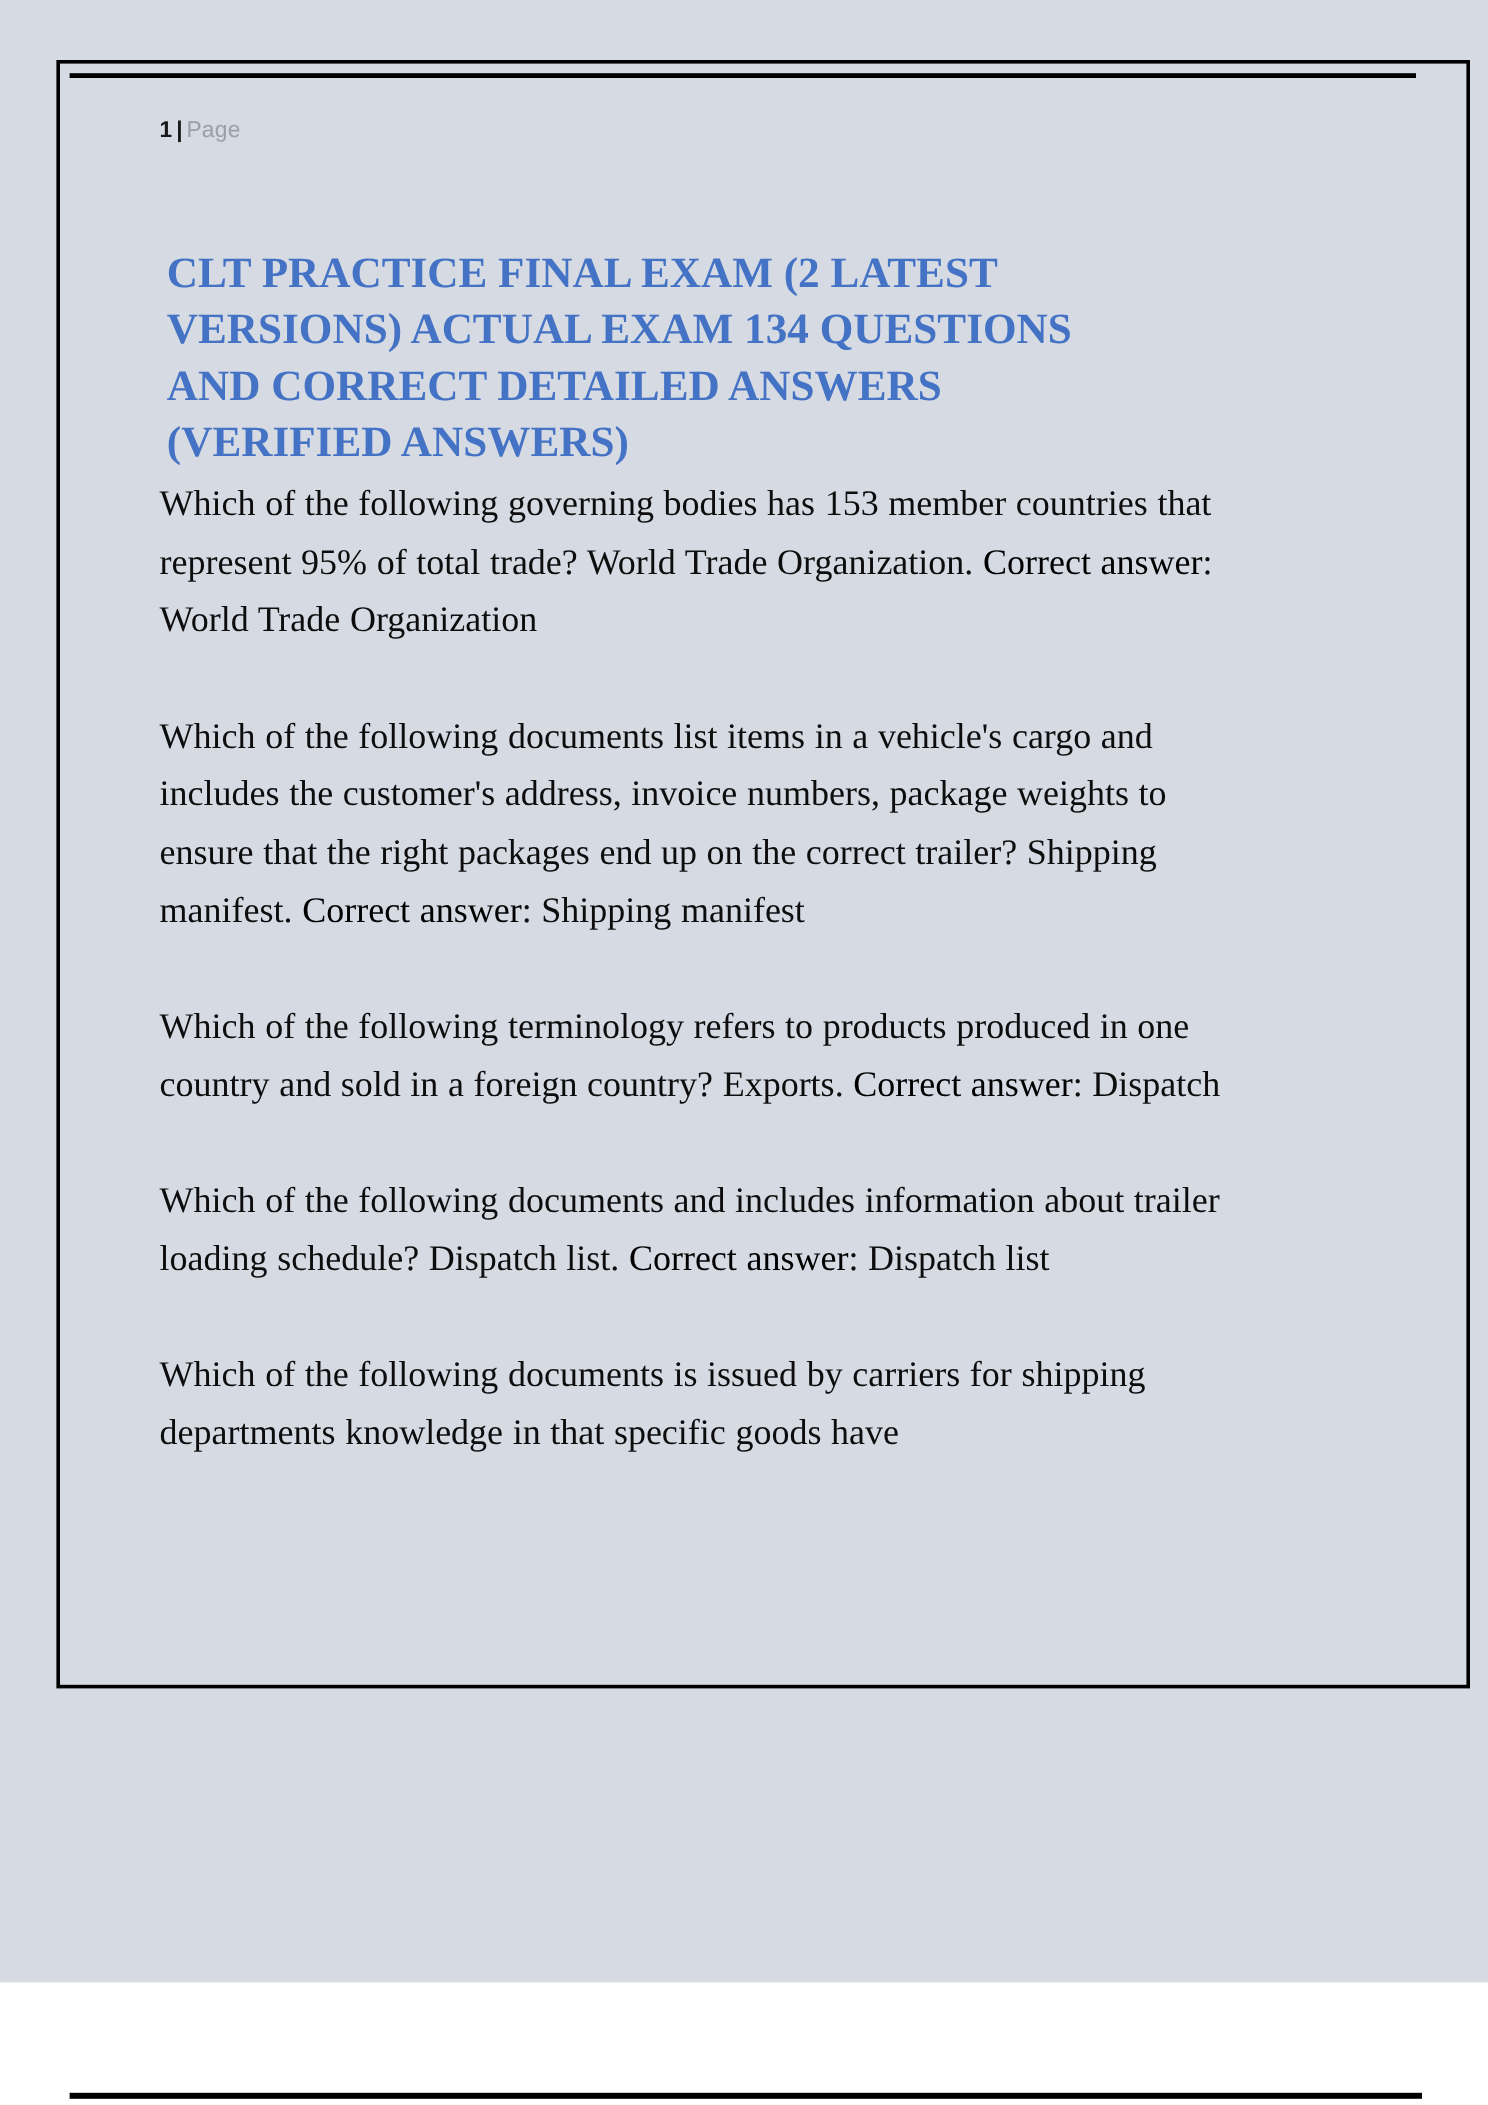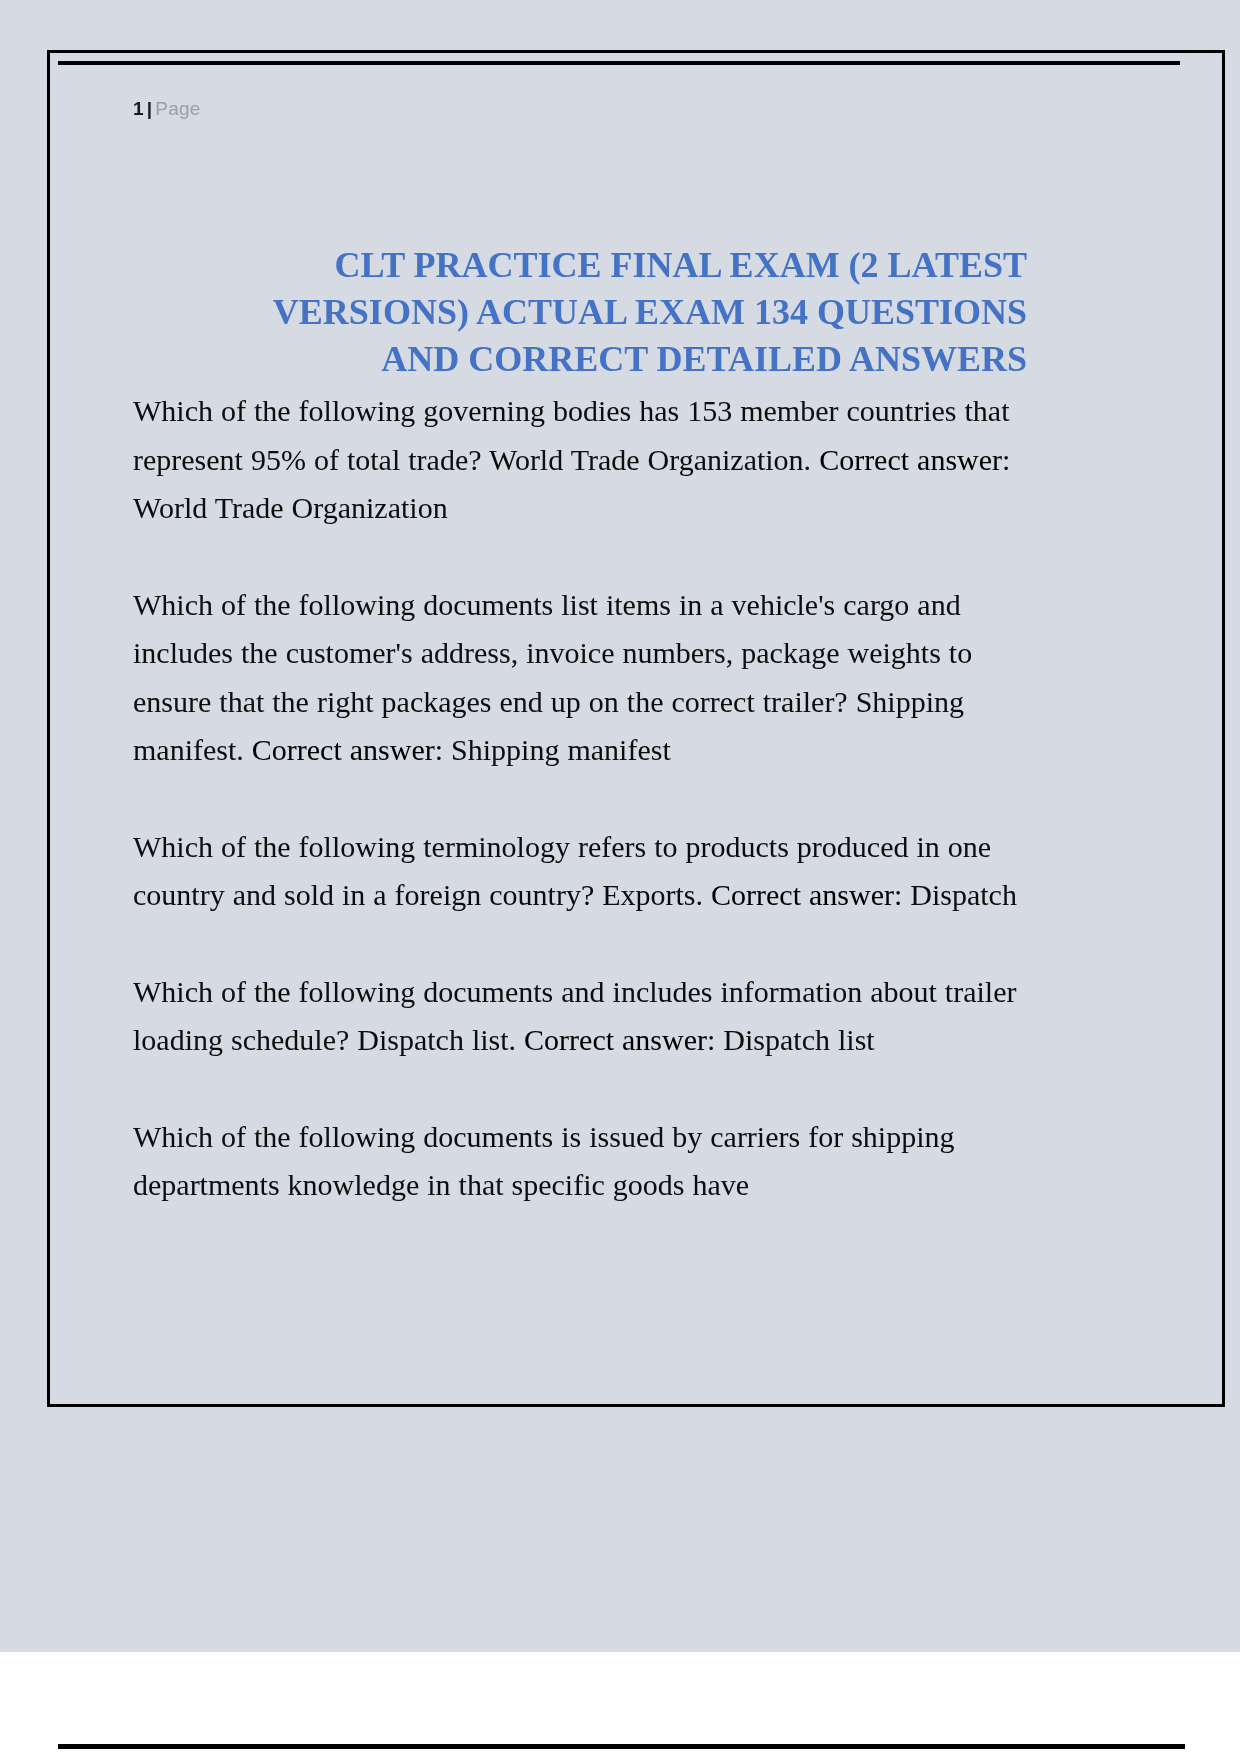--- a/index.html
+++ b/index.html
@@ -55,21 +55,21 @@
     top: 96px;
     width: 900px;
   }
 
   
   .page-header {
     font-family: "Liberation Sans", "DejaVu Sans", sans-serif;
     font-size: 19px;
     line-height: 26px;
     letter-spacing: 0.2px;
-    margin-bottom: 120px;
+    margin-bottom: 82px;
     white-space: nowrap;
   }
   .page-header .num {
     font-weight: bold;
     color: #1a1a1a;
   }
   .page-header .bar {
     font-weight: bold;
     color: #1a1a1a;
     padding: 0 3px;
@@ -78,21 +78,21 @@
     color: #9aa0a6;
     font-weight: normal;
   }
 
   
   .doc-title {
     color: #4472c4;
     font-weight: bold;
     font-size: 36px;
     line-height: 47px;
-    text-align: right;
+    text-align: left;
     margin: 0 0 4px 0;
     padding: 0 6px;
     font-family: "Liberation Serif", "DejaVu Serif", serif;
   }
 
   
   .qa {
     font-size: 30px;
     line-height: 48.5px;
     color: #0d0d0d;
@@ -127,20 +127,21 @@
   <div class="content">
 
     <div class="page-header">
       <span class="num">1</span><span class="bar">|</span><span class="lbl">Page</span>
     </div>
 
     <h1 class="doc-title">
       <span>CLT PRACTICE FINAL EXAM (2 LATEST</span><br>
       <span>VERSIONS) ACTUAL EXAM 134 QUESTIONS</span><br>
       <span>AND CORRECT DETAILED ANSWERS</span><br>
+      <span>(VERIFIED ANSWERS)</span>
     </h1>
 
     <p class="qa"><span>Which of the following governing bodies has 153 member countries that represent 95% of total trade? World Trade Organization. </span><span class="answer-label">Correct answer</span><span>: World Trade Organization</span></p>
 
     <p class="qa"><span>Which of the following documents list items in a vehicle's cargo and includes the customer's address, invoice numbers, package weights to ensure that the right packages end up on the correct trailer? Shipping manifest. </span><span class="answer-label">Correct answer</span><span>: Shipping manifest</span></p>
 
     <p class="qa"><span>Which of the following terminology refers to products produced in one country and sold in a foreign country? Exports. </span><span class="answer-label">Correct answer</span><span>: Dispatch</span></p>
 
     <p class="qa"><span>Which of the following documents and includes information about trailer loading schedule? Dispatch list. </span><span class="answer-label">Correct answer</span><span>: Dispatch list</span></p>
 

